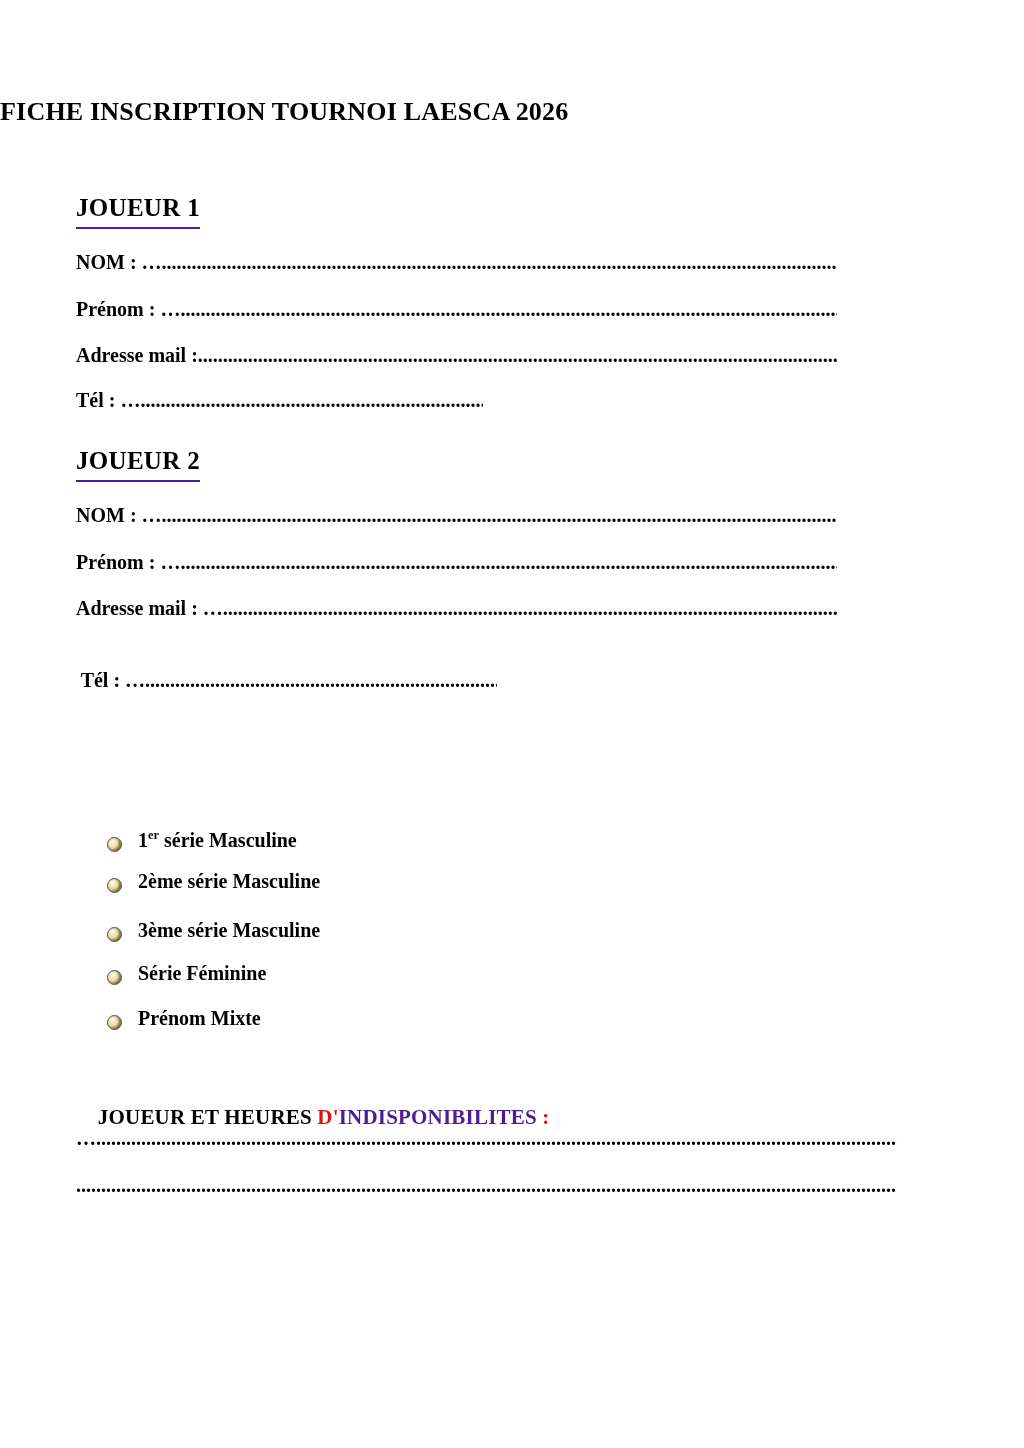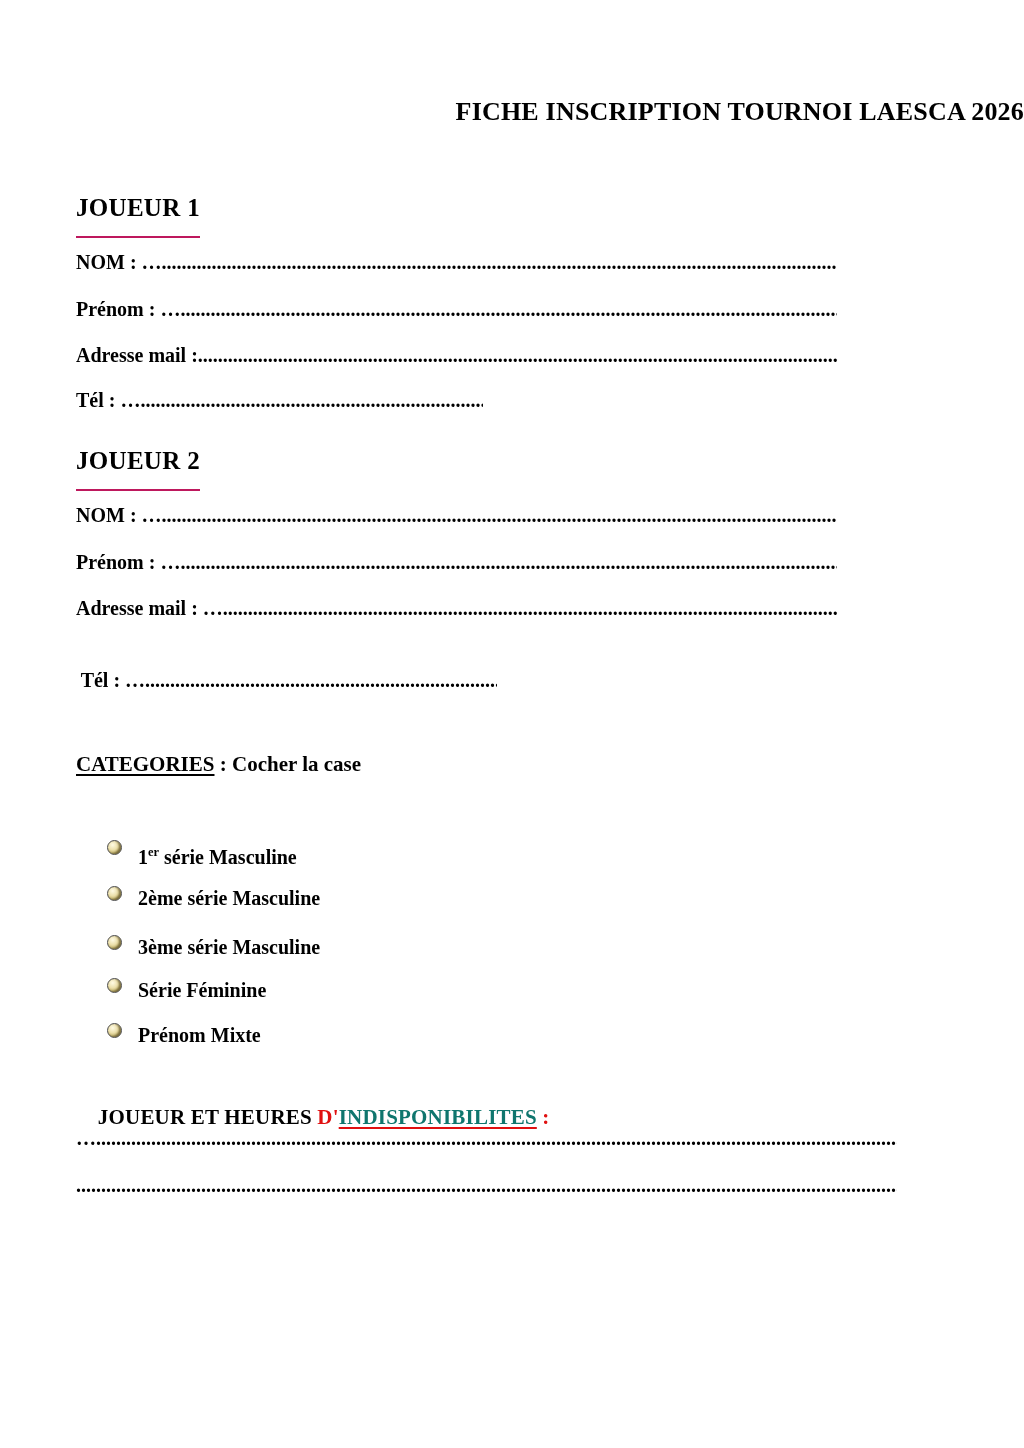--- a/index.html
+++ b/index.html
@@ -10,77 +10,75 @@
     background:#ffffff;
     font-family:"Liberation Serif","DejaVu Serif",serif;
     font-weight:bold;
     color:#000000;
     overflow:hidden;
   }
   .abs{position:absolute;left:76px;}
   .doc-title{
     left:0;
     width:1024px;
-    text-align:right;
+    text-align:left;
     font-size:26px;
     letter-spacing:0.2px;
   }
   .section-heading{
     font-size:25px;
     letter-spacing:0.3px;
   }
   .section-heading .u{
     display:inline-block;
-    border-bottom:2px solid #be185d;
-    padding-bottom:14px;
+    border-bottom:2px solid #4c1d95;
+    padding-bottom:5px;
   }
   .line{
     font-size:20px;
     line-height:24px;
     white-space:pre;
     overflow:hidden;
   }
   .w-field{width:761px;}
   .w-tel1{width:407px;}
   .w-tel2{width:421px;}
   .w-jours{width:821px;}
   .cat-heading{font-size:21px;}
   .cat-heading .u{
     text-decoration:underline;
     text-decoration-thickness:2px;
     text-underline-offset:3px;
   }
   .bullet-row{
     left:107px;
     display:flex;
-    align-items:flex-start;
+    align-items:flex-end;
     font-size:20px;
     line-height:24px;
-    margin-top:17px;
   }
   .sphere{
     width:13px;
     height:13px;
     border-radius:50%;
     margin-right:16px;
     background:radial-gradient(circle at 36% 30%, #fffbe4 0%, #ece0ac 40%, #c9b96e 70%, #6f6234 100%);
     border:1px solid #4a4a4a;
     box-shadow:inset -2px -1px 2px rgba(60,50,20,0.55);
     flex:0 0 auto;
   }
   .bullet-text sup{font-size:0.62em;}
   .jours-heading{
     font-size:21px;
     letter-spacing:0.2px;
     white-space:pre;
   }
   .red{color:#e01010;}
   .red-u{
-    color:#0f766e;
-    text-decoration:underline;
+    color:#4c1d95;
     text-decoration-thickness:2px;
     text-decoration-color:#e01010;
     text-underline-offset:3px;
   }
 </style>
 </head>
 <body>
 
 <div class="page">
 
@@ -95,23 +93,20 @@
   <div class="abs line w-tel1" style="top:388px">Tél : …........................................................................................................................................</div>
 
   <div class="abs section-heading" style="top:447px">
     <span class="u">JOUEUR 2</span>
   </div>
   <div class="abs line w-field" style="top:503px">NOM : ….......................................................................................................................................................................................................................................</div>
   <div class="abs line w-field" style="top:550px">Prénom : ….......................................................................................................................................................................................................................................</div>
   <div class="abs line w-field" style="top:596px">Adresse mail : ….......................................................................................................................................................................................................................................</div>
   <div class="abs line w-tel2" style="top:668px"> Tél : …........................................................................................................................................</div>
 
-  <div class="abs cat-heading" style="top:752px">
-    <span class="u">CATEGORIES</span><span> : Cocher la case</span>
-  </div>
 
   <div class="abs bullet-row" style="top:823px">
     <span class="sphere"></span>
     <span class="bullet-text"><span>1</span><sup>er</sup><span> série Masculine</span></span>
   </div>
   <div class="abs bullet-row" style="top:869px">
     <span class="sphere"></span>
     <span class="bullet-text">2ème série Masculine</span>
   </div>
   <div class="abs bullet-row" style="top:918px">

